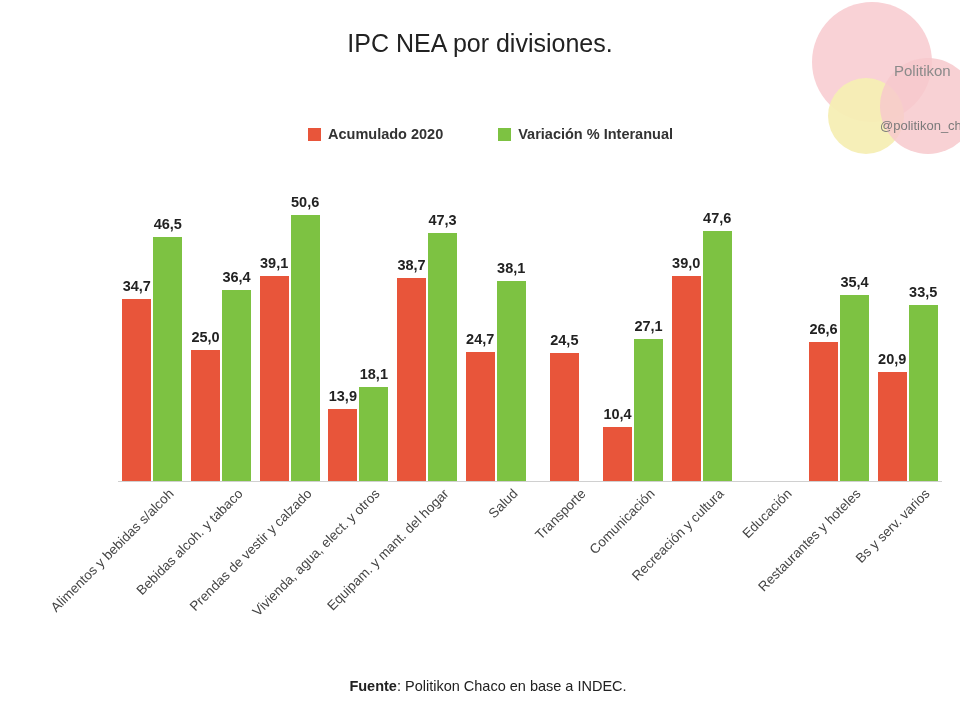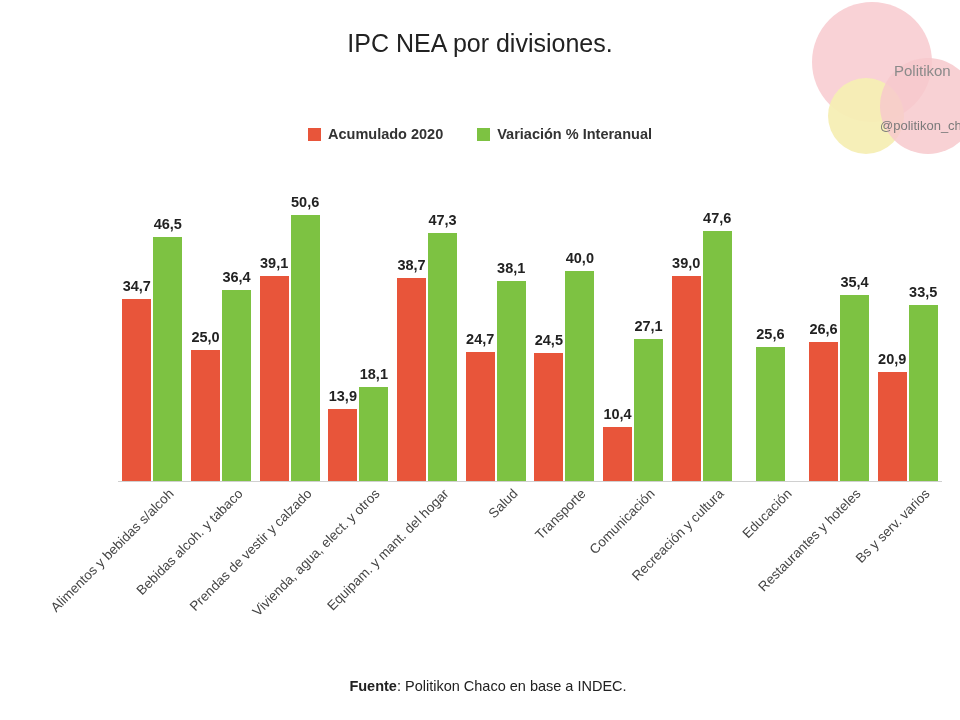--- a/index.html
+++ b/index.html
@@ -101,20 +101,21 @@
     width: 960px;
     display: flex;
     justify-content: center;
     align-items: center;
     gap: 34px;
   }
   .legend-item {
     display: flex;
     align-items: center;
     gap: 7px;
+    margin-left: 21px;
   }
   .legend-swatch {
     width: 13px;
     height: 13px;
     display: inline-block;
   }
   .legend-label {
     font-size: 14.5px;
     font-weight: bold;
     color: #333333;
@@ -299,24 +300,20 @@
           <div class="bar-wrap">
             <div class="bar-value">38,1</div>
             <div class="bar inter" style="height: 200.891px; background: rgb(125, 194, 66);"></div>
           </div>
         </div>
         <div class="group">
           <div class="bar-wrap">
             <div class="bar-value">24,5</div>
             <div class="bar acc" style="height: 129.182px; background: rgb(232, 85, 58);"></div>
           </div>
-          <div class="bar-wrap">
-            <div class="bar-value">40,0</div>
-            <div class="bar inter" style="height: 210.909px; background: rgb(125, 194, 66);"></div>
-          </div>
         </div>
         <div class="group">
           <div class="bar-wrap">
             <div class="bar-value">10,4</div>
             <div class="bar acc" style="height: 54.8364px; background: rgb(232, 85, 58);"></div>
           </div>
           <div class="bar-wrap">
             <div class="bar-value">27,1</div>
             <div class="bar inter" style="height: 142.891px; background: rgb(125, 194, 66);"></div>
           </div>
@@ -325,24 +322,20 @@
           <div class="bar-wrap">
             <div class="bar-value">39,0</div>
             <div class="bar acc" style="height: 205.636px; background: rgb(232, 85, 58);"></div>
           </div>
           <div class="bar-wrap">
             <div class="bar-value">47,6</div>
             <div class="bar inter" style="height: 250.982px; background: rgb(125, 194, 66);"></div>
           </div>
         </div>
         <div class="group">
-          <div class="bar-wrap">
-            <div class="bar-value">25,6</div>
-            <div class="bar inter" style="height: 134.982px; background: rgb(125, 194, 66);"></div>
-          </div>
         </div>
         <div class="group">
           <div class="bar-wrap">
             <div class="bar-value">26,6</div>
             <div class="bar acc" style="height: 140.255px; background: rgb(232, 85, 58);"></div>
           </div>
           <div class="bar-wrap">
             <div class="bar-value">35,4</div>
             <div class="bar inter" style="height: 186.655px; background: rgb(125, 194, 66);"></div>
           </div>

